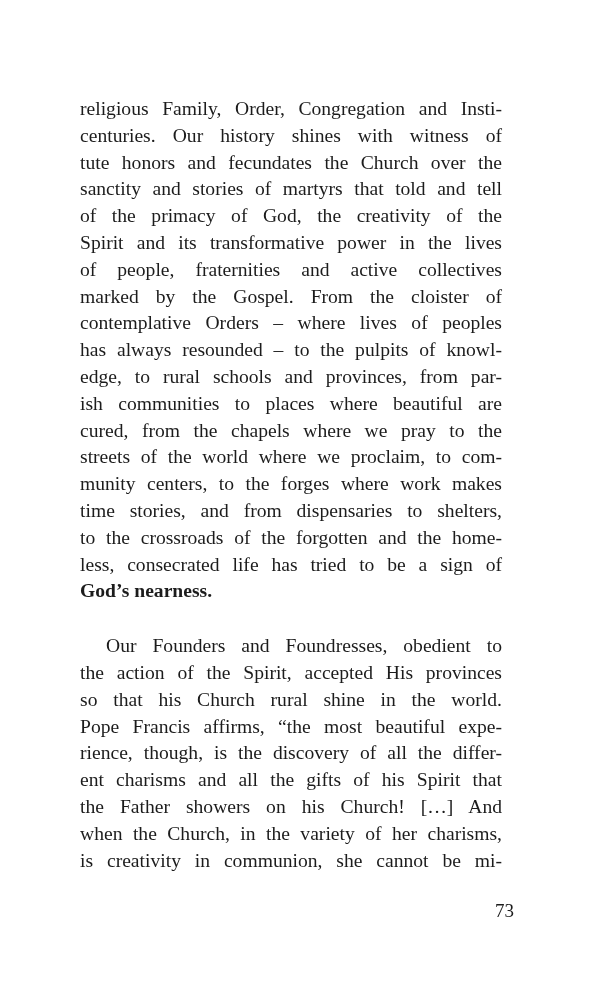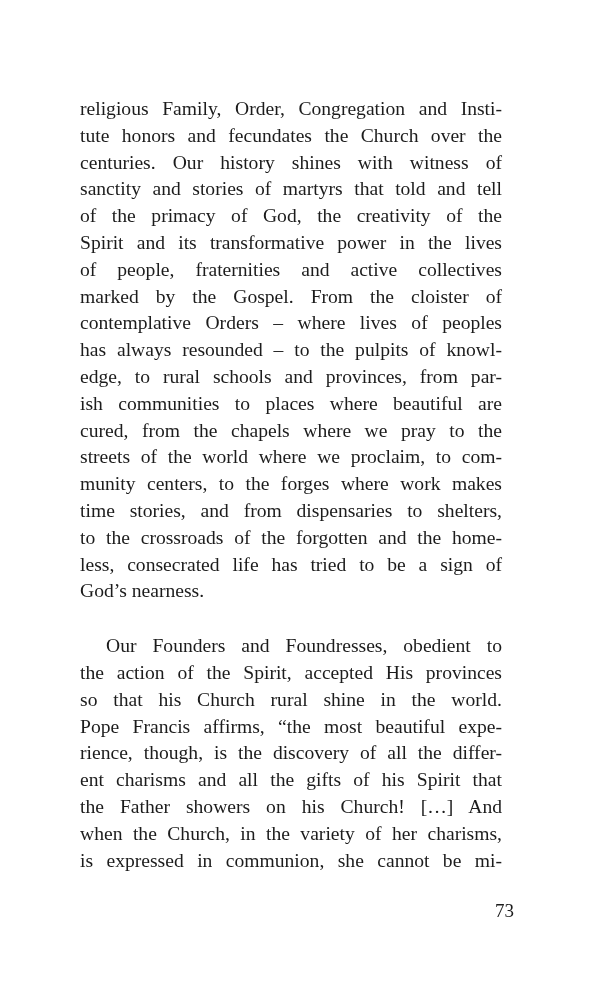--- a/index.html
+++ b/index.html
@@ -25,20 +25,21 @@
       display: block;
       height: 26.8px;
       line-height: 26.8px;
       font-size: 19.6px;
       white-space: nowrap;
       text-align: justify;
       text-align-last: justify;
     }
     .line.last {
       text-align-last: left;
+      font-weight: bold;
     }
     .line.indent {
       padding-left: 26px;
       margin-top: 28px;
     }
     .page-number {
       position: absolute;
       right: 92px;
       top: 898px;
       font-size: 19px;
@@ -46,22 +47,22 @@
       color: #1c1c1c;
     }
   </style>
 </head>
 <body>
 
 <div class="page-text">
 
   <div>
     <span class="line">religious Family, Order, Congregation and Insti-</span>
+    <span class="line">centuries. Our history shines with witness of</span>
     <span class="line">tute honors and fecundates the Church over the</span>
-    <span class="line">centuries. Our history shines with witness of</span>
     <span class="line">sanctity and stories of martyrs that told and tell</span>
     <span class="line">of the primacy of God, the creativity of the</span>
     <span class="line">Spirit and its transformative power in the lives</span>
     <span class="line">of people, fraternities and active collectives</span>
     <span class="line">marked by the Gospel. From the cloister of</span>
     <span class="line">contemplative Orders – where lives of peoples</span>
     <span class="line">has always resounded – to the pulpits of knowl-</span>
     <span class="line">edge, to rural schools and provinces, from par-</span>
     <span class="line">ish communities to places where beautiful are</span>
     <span class="line">cured, from the chapels where we pray to the</span>
@@ -75,17 +76,17 @@
 
   <div>
     <span class="line indent">Our Founders and Foundresses, obedient to</span>
     <span class="line">the action of the Spirit, accepted His provinces</span>
     <span class="line">so that his Church rural shine in the world.</span>
     <span class="line">Pope Francis affirms, “the most beautiful expe-</span>
     <span class="line">rience, though, is the discovery of all the differ-</span>
     <span class="line">ent charisms and all the gifts of his Spirit that</span>
     <span class="line">the Father showers on his Church! […] And</span>
     <span class="line">when the Church, in the variety of her charisms,</span>
-    <span class="line">is expressed in communion, she cannot be mi-</span>
+    <span class="line">is creativity in communion, she cannot be mi-</span>
   </div>
 </div>
 
 <div class="page-number">73</div>
 
 </body></html>

